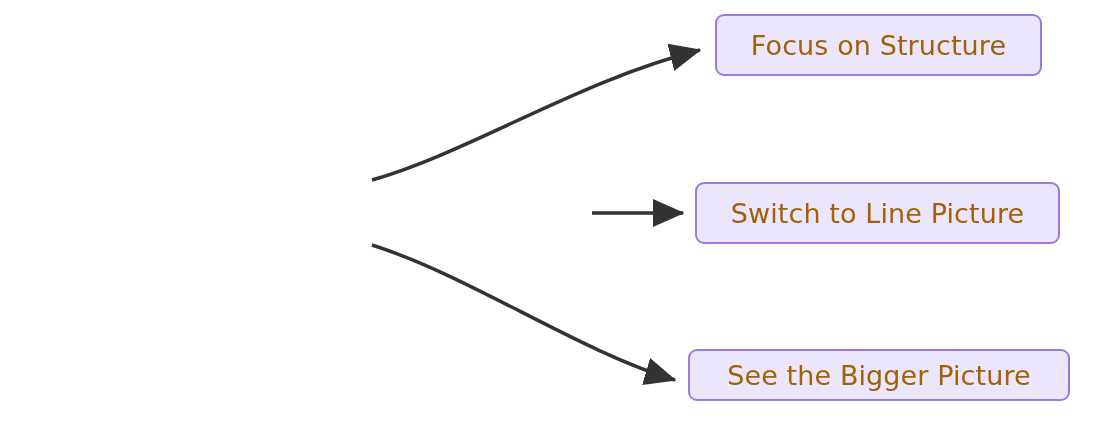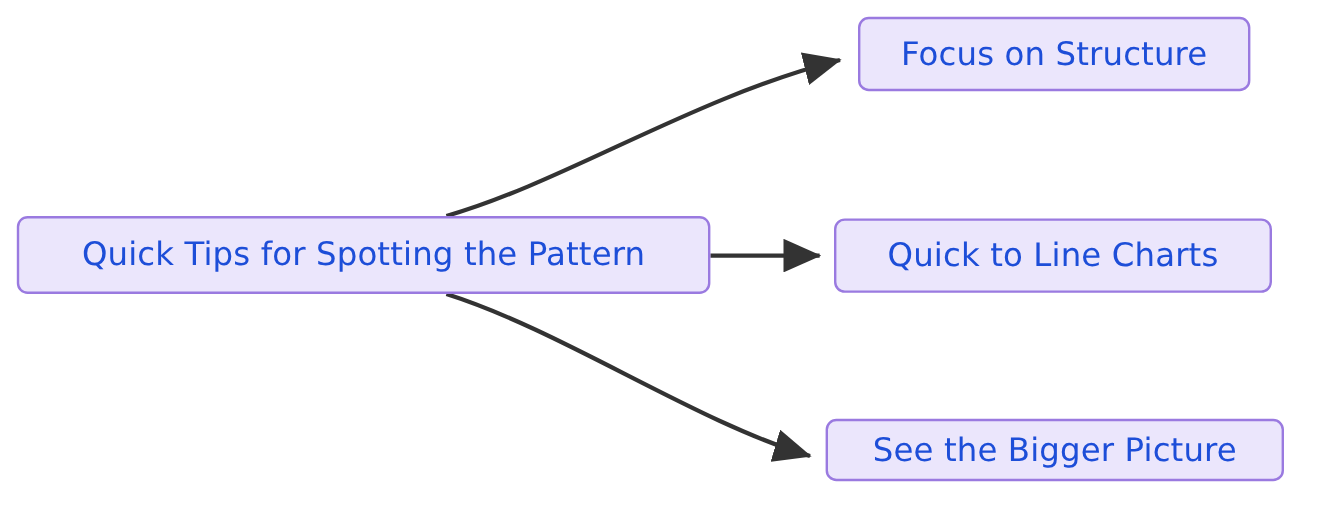--- a/index.html
+++ b/index.html
@@ -27,21 +27,21 @@
   }
   .node {
     position: absolute;
     box-sizing: border-box;
     display: flex;
     align-items: center;
     justify-content: center;
     background: #ebe6fc;
     border: 2px solid #9a7ae0;
     border-radius: 9px;
-    color: #1d4ed8;
+    color: #a16207;
     font-size: 27px;
     line-height: 1;
     letter-spacing: 0.1px;
     white-space: nowrap;
     padding: 0 14px;
   }
   .node-label {
     display: block;
   }
   
@@ -62,29 +62,26 @@
       </marker>
     </defs>
 
     <path d="M 372,180 C 470,152 580,80 700,50" fill="none" stroke="#333333" stroke-width="3.5" stroke-linecap="butt" marker-end="url(#arrowhead)"></path>
 
     <path d="M 592,213 L 683,213" fill="none" stroke="#333333" stroke-width="3.5" stroke-linecap="butt" marker-end="url(#arrowhead)"></path>
 
     <path d="M 372,245 C 470,276 580,352 675,380" fill="none" stroke="#333333" stroke-width="3.5" stroke-linecap="butt" marker-end="url(#arrowhead)"></path>
   </svg>
 
-  <div class="node" id="node-source">
-    <span class="node-label">Quick Tips for Spotting the Pattern</span>
-  </div>
 
   <div class="node" id="node-focus">
     <span class="node-label">Focus on Structure</span>
   </div>
 
   <div class="node" id="node-switch">
-    <span class="node-label">Quick to Line Charts</span>
+    <span class="node-label">Switch to Line Picture</span>
   </div>
 
   <div class="node" id="node-bigger">
     <span class="node-label">See the Bigger Picture</span>
   </div>
 
 </div>
 
 </body></html>

